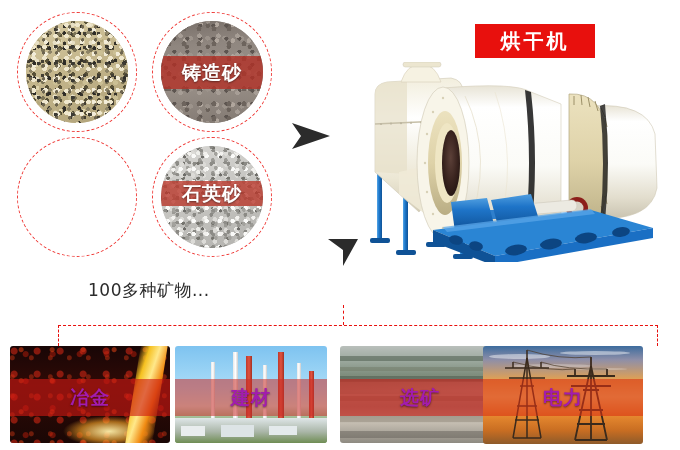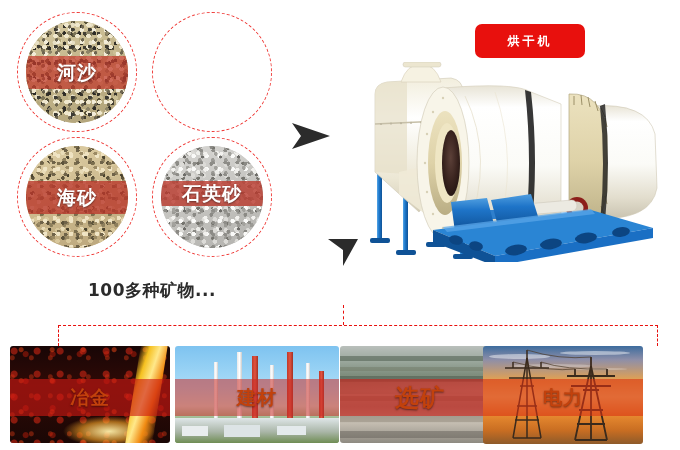--- a/index.html
+++ b/index.html
@@ -113,42 +113,42 @@
 
   
   .arrow{position:absolute;}
 
   
   .machine{position:absolute;}
 
   
   .caption-ore{
     position:absolute;
-    color:#2b2b2b;font-weight:bold;
+    color:#2b2b2b;font-weight:normal;
     letter-spacing:.5px;white-space:nowrap;
   }
   .caption-apply{
     position:absolute;
     color:#e8100d;font-weight:bold;
     letter-spacing:2px;white-space:nowrap;
   }
 
   
   .conn-h{position:absolute;border-top:1.5px dashed #e8100d;}
   .conn-v{position:absolute;border-left:1.5px dashed #e8100d;}
 
   
   .app-card{
     position:absolute;overflow:hidden;border-radius:3px;
   }
   .app-photo{position:absolute;left:0;top:0;right:0;bottom:0;}
   .app-band{
     position:absolute;left:0;right:0;
     display:flex;align-items:center;justify-content:center;
-    color:#c2410c;font-weight:bold;letter-spacing:1px;
+    color:#a21caf;font-weight:bold;letter-spacing:1px;
     text-shadow:0 1px 2px rgba(0,0,0,.5);
   }
 
   
   .scene-metal{
     background:
       radial-gradient(ellipse 40% 22% at 62% 88%, rgba(255,240,170,.95) 0%, rgba(255,170,40,.6) 45%, rgba(0,0,0,0) 72%),
       radial-gradient(circle at 18% 22%, rgba(220,40,20,.55) 0 3px, transparent 4px),
       radial-gradient(circle at 36% 12%, rgba(240,70,20,.5) 0 2px, transparent 3px),
       radial-gradient(circle at 58% 30%, rgba(200,30,10,.45) 0 2.5px, transparent 3.5px),
@@ -183,34 +183,33 @@
 <body>
 
 <div class="stage">
 
   <div>
 
     <div class="circle-wrap" style="left:17px;top:12px;width:120px;height:120px;">
       <div class="circle-ring"></div>
       <div class="circle-photo" style="left:9px;top:9px;width:102px;height:102px;">
         <div class="photo-tex tex-riversand"></div>
-        <div class="circle-band" style="top:35px;height:33px;font-size:19px;background:rgba(192,57,43,.72);">河沙</div>
       </div>
     </div>
 
     <div class="circle-wrap" style="left:152px;top:12px;width:120px;height:120px;">
       <div class="circle-ring"></div>
+      <div class="circle-photo" style="left:9px;top:9px;width:102px;height:102px;">
+        <div class="photo-tex tex-foundry"></div>
+        <div class="circle-band" style="top:35px;height:33px;font-size:19px;background:rgba(178,48,38,.80);">铸造砂</div>
+      </div>
     </div>
 
     <div class="circle-wrap" style="left:17px;top:137px;width:120px;height:120px;">
       <div class="circle-ring"></div>
-      <div class="circle-photo" style="left:9px;top:9px;width:102px;height:102px;">
-        <div class="photo-tex tex-seasand"></div>
-        <div class="circle-band" style="top:35px;height:33px;font-size:19px;background:rgba(185,56,44,.80);">海砂</div>
-      </div>
     </div>
 
     <div class="circle-wrap" style="left:152px;top:137px;width:120px;height:120px;">
       <div class="circle-ring"></div>
       <div class="circle-photo" style="left:9px;top:9px;width:102px;height:102px;">
         <div class="photo-tex tex-quartz"></div>
         <div class="circle-band" style="top:35px;height:25px;font-size:19px;background:rgba(185,56,44,.80);">石英砂</div>
       </div>
     </div>
   </div>
@@ -222,21 +221,21 @@
       <path d="M2 3 L40 16 L2 29 L11 16 Z" fill="#2b2b2b"></path>
     </svg>
   </div>
 
   <div class="arrow" style="left:326px;top:237px;width:34px;height:30px;">
     <svg width="34" height="30" viewBox="0 0 34 30">
       <path d="M2 2 L32 2 L17 29 L17 13 Z" fill="#2b2b2b"></path>
     </svg>
   </div>
 
-  <div class="red-banner" style="left:475px;top:24px;width:110px;height:34px;font-size:12px;background:#e8100d;border-radius:7px;">烘干机</div>
+  <div class="red-banner" style="left:475px;top:24px;width:120px;height:34px;font-size:20px;background:#e8100d;">烘干机</div>
 
   <div class="machine" style="left:355px;top:62px;width:320px;height:200px;">
     <svg width="320" height="200" viewBox="0 0 320 200">
       <defs>
         <linearGradient id="drumShade" x1="0" y1="0" x2="0" y2="1">
           <stop offset="0%" stop-color="#e8e4d6"></stop>
           <stop offset="14%" stop-color="#ffffff"></stop>
           <stop offset="52%" stop-color="#fbfbf7"></stop>
           <stop offset="82%" stop-color="#e2ddcd"></stop>
           <stop offset="100%" stop-color="#c9c3b0"></stop>
@@ -387,21 +386,21 @@
 
   <div>
 
     <div class="app-card" style="left:10px;top:346px;width:160px;height:97px;">
       <div class="app-photo scene-metal">
         <div class="scene-metal-pour"></div>
       </div>
       <div class="app-band" style="top:33px;height:37px;font-size:19px;background:rgba(205,25,20,.62);">冶金</div>
     </div>
 
-    <div class="app-card" style="left:175px;top:346px;width:164px;height:97px;">
+    <div class="app-card" style="left:175px;top:346px;width:152px;height:97px;">
       <div class="app-photo scene-building">
         <div class="pipe" style="left:24%;top:16%;width:4px;height:70%;"></div>
         <div class="pipe" style="left:38%;top:6%;width:5px;height:80%;"></div>
         <div class="pipe-r" style="left:47%;top:10%;width:6px;height:78%;"></div>
         <div class="pipe" style="left:58%;top:20%;width:4px;height:66%;"></div>
         <div class="pipe-r" style="left:68%;top:6%;width:6px;height:82%;"></div>
         <div class="pipe" style="left:80%;top:18%;width:4px;height:68%;"></div>
         <div class="pipe-r" style="left:88%;top:26%;width:5px;height:60%;"></div>
         <div style="position:absolute;left:0;right:0;bottom:0;height:26%;background:linear-gradient(180deg,#dfe6e8,#aab6a8 55%,#6f8d54 100%);"></div>
         <div style="position:absolute;left:4%;bottom:7%;width:16%;height:11%;background:#e9edee;"></div>
@@ -414,21 +413,21 @@
     <div class="app-card" style="left:340px;top:346px;width:160px;height:97px;">
       <div class="app-photo scene-mine">
         <div class="strata" style="top:10%;height:5%;background:rgba(70,85,70,.5);"></div>
         <div class="strata" style="top:22%;height:4%;background:rgba(110,120,100,.45);"></div>
         <div class="strata" style="top:31%;height:6%;background:rgba(60,75,62,.45);"></div>
         <div class="strata" style="top:52%;height:5%;background:rgba(130,120,104,.5);"></div>
         <div class="strata" style="top:72%;height:6%;background:rgba(150,142,128,.5);"></div>
         <div class="strata" style="top:88%;height:7%;background:rgba(95,92,84,.45);"></div>
         <div style="position:absolute;left:0;top:36%;width:100%;height:14%;background:linear-gradient(90deg,rgba(120,130,112,.4),rgba(170,165,150,.3));"></div>
       </div>
-      <div class="app-band" style="top:33px;height:37px;font-size:24px;background:rgba(200,35,28,.66);">选矿</div>
+      <div class="app-band" style="top:33px;height:37px;font-size:19px;background:rgba(200,35,28,.66);">选矿</div>
     </div>
 
     <div class="app-card" style="left:483px;top:346px;width:160px;height:98px;">
       <div class="app-photo scene-power">
         <div class="cloud-streak" style="left:4%;top:8%;width:38%;height:5%;"></div>
         <div class="cloud-streak" style="left:48%;top:5%;width:44%;height:4%;"></div>
         <div class="cloud-streak" style="left:18%;top:18%;width:50%;height:4%;opacity:.6;"></div>
         <div class="cloud-streak" style="left:56%;top:22%;width:34%;height:3%;opacity:.55;"></div>
         <svg class="pylon" style="left:0;top:0;" width="160" height="97" viewBox="0 0 160 97">
           <g stroke="#3a2a1c" stroke-width="1.5" fill="none">

